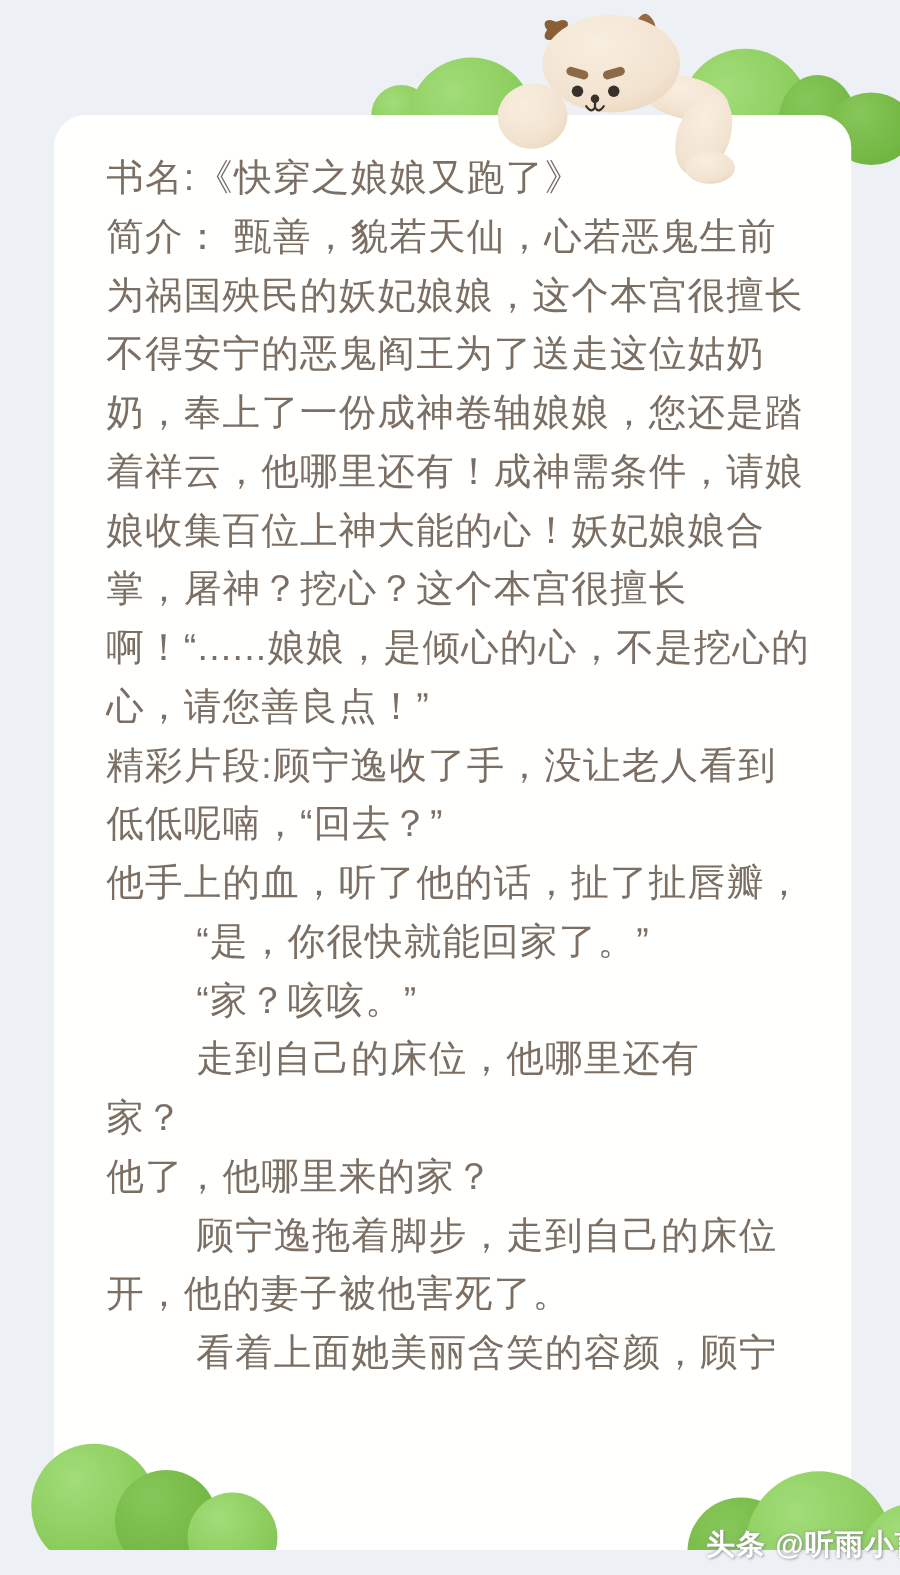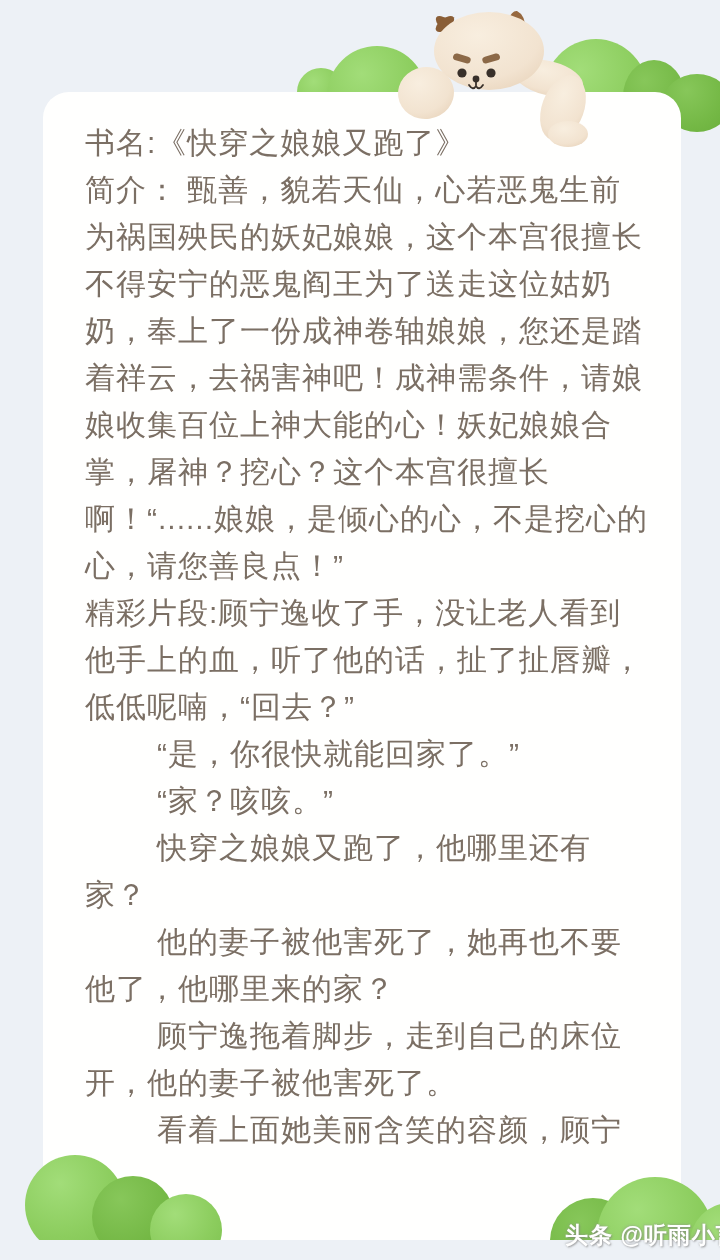--- a/index.html
+++ b/index.html
@@ -95,33 +95,32 @@
     <div class="bush dark" style="left:663px; top:74px; width:68px; height:58px;"></div>
   </div>
 
   <div class="card">
     <div class="text-block">
         <div class="line">书名:《快穿之娘娘又跑了》</div>
         <div class="line">简介： 甄善，貌若天仙，心若恶鬼生前</div>
         <div class="line">为祸国殃民的妖妃娘娘，这个本宫很擅长</div>
         <div class="line">不得安宁的恶鬼阎王为了送走这位姑奶</div>
         <div class="line">奶，奉上了一份成神卷轴娘娘，您还是踏</div>
-        <div class="line">着祥云，去祸害神吧！成神需条件，请娘</div>
+        <div class="line">着祥云，他哪里还有！成神需条件，请娘</div>
         <div class="line">娘收集百位上神大能的心！妖妃娘娘合</div>
         <div class="line">掌，屠神？挖心？这个本宫很擅长</div>
         <div class="line">啊！“......娘娘，是倾心的心，不是挖心的</div>
         <div class="line">心，请您善良点！”</div>
         <div class="line">精彩片段:顾宁逸收了手，没让老人看到</div>
+        <div class="line">低低呢喃，“回去？”</div>
         <div class="line">他手上的血，听了他的话，扯了扯唇瓣，</div>
-        <div class="line">低低呢喃，“回去？”</div>
         <div class="line indent">“是，你很快就能回家了。”</div>
         <div class="line indent">“家？咳咳。”</div>
-        <div class="line indent">快穿之娘娘又跑了，他哪里还有</div>
+        <div class="line indent">走到自己的床位，他哪里还有</div>
         <div class="line">家？</div>
-        <div class="line indent">他的妻子被他害死了，她再也不要</div>
         <div class="line">他了，他哪里来的家？</div>
         <div class="line indent">顾宁逸拖着脚步，走到自己的床位</div>
         <div class="line">开，他的妻子被他害死了。</div>
         <div class="line indent">看着上面她美丽含笑的容颜，顾宁</div>
       </div>
   </div>
 
   <svg class="hamster" width="250" height="160" viewBox="0 0 250 160">
     <defs>
       <radialGradient id="creamGrad" cx="40%" cy="30%" r="80%">

